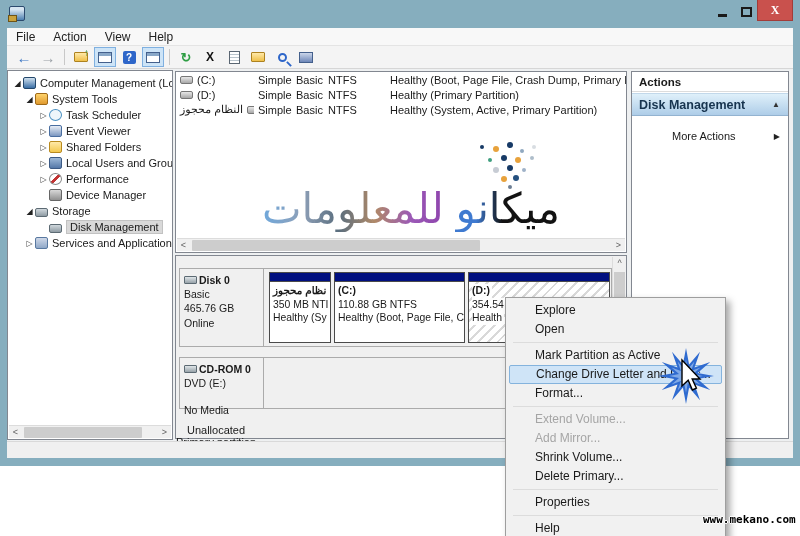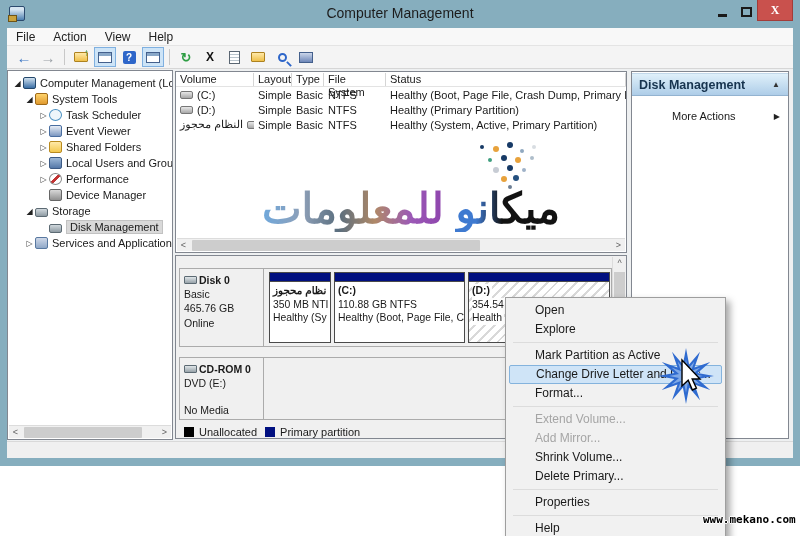--- a/index.html
+++ b/index.html
@@ -102,21 +102,21 @@
     padding:4px 10px 0 4px; font-size:10.5px; color:#1a1a1a; line-height:1.35; }
   .dlabel .dname { font-weight:bold; display:flex; align-items:center; }
   .dev-ico { width:13px; height:8px; background:linear-gradient(#dfe5e8,#97a2a9); border:1px solid #5c6a73;
     border-radius:1px; margin-right:2px; }
   .part { position:absolute; top:3px; height:71px; border:1px solid #4a4a4a; background:#fff; overflow:hidden; }
   .part .cap { height:9px; background:#000f80; border-bottom:1px solid #4a4a4a; }
   .part .ptxt { padding:2px 3px 0 3px; font-size:10.4px; line-height:1.3; color:#1a1a1a; white-space:nowrap; }
   .part .ptitle { font-weight:bold; }
   .part.hatched { background:repeating-linear-gradient(135deg,#ffffff 0 5px,#d9d9d9 5px 7px); }
   .part.hatched .ptxt span { background:rgba(255,255,255,.9); display:inline-block; padding-right:2px; }
-  .legend { position:absolute; left:0; top:168px; height:15px; display:flex; align-items:center; font-size:11px; color:#1a1a1a; }
+  .legend { position:absolute; left:0; top:168px; height:15px; display:flex; align-items:center; font-size:11px; color:#1a1a1a;flex-direction:column; }
   .lg-sq { width:10px; height:10px; margin:0 5px 0 8px; }
   .lg-black { background:#000; }
   .lg-navy { background:#000f80; }
 
   
   .actions { left:624px; top:2px; width:158px; height:368px; }
   .act-title { font-size:11.5px; font-weight:bold; color:#1a1a1a; padding:4px 0 3px 7px; border-bottom:1px solid #dcdcdc; }
   .act-section { height:23px; margin-top:1px; background:linear-gradient(#dff0fa,#aecde8);
     border-top:1px solid #c2d8ea; border-bottom:1px solid #93b3d0; display:flex; align-items:center;
     font-size:12.5px; font-weight:bold; color:#17344f; padding-left:7px; }
@@ -133,21 +133,21 @@
     border:1px solid #9e9e9e; box-shadow:4px 4px 7px rgba(0,0,0,.35); z-index:50; padding-top:3px;
     font-size:12px; color:#1a1a1a; }
   .cmi { height:19px; line-height:19px; padding-left:29px; white-space:nowrap; }
   .cmi.hl { margin:0 3px; padding-left:26px; background:#cfe4f7; border:1px solid #84b3dd; border-radius:2px;
     height:19px; line-height:17px; }
   .cmi.dis { color:#a5a5a5; }
   .cmsep { height:1px; background:#dcdcdc; margin:3px 7px; }
 
   
   .wm { position:absolute; left:235px; top:150px; width:330px; height:100px; z-index:30; pointer-events:none; }
-  .wm-text { position:absolute; right:5px; top:38px; direction:rtl; font-size:42px; font-weight:bold;
+  .wm-text { position:absolute; right:5px; top:38px; direction:rtl; font-size:42px; font-weight:normal;
     white-space:nowrap; line-height:1; }
   .wm-w1 { background:linear-gradient(90deg,#3f7ad0 0%,#3f7ad0 20%,#121212 45%,#121212 100%);
     -webkit-background-clip:text; background-clip:text; color:transparent; }
   .wm-w2 { background:linear-gradient(90deg,#6fa8dc 0%,#8ea0b8 22%,#5a6e7e 42%,#b08968 62%,#9b59b6 82%,#8e44ad 100%);
     -webkit-background-clip:text; background-clip:text; color:transparent; margin-left:8px; }
   .wm-dots { position:absolute; left:480px; top:145px; width:4px; height:4px; border-radius:50%;
     background:#173a66; z-index:30; pointer-events:none;
     box-shadow: 14px 2px 0 1px #e8a23c, 28px -2px 0 1px #173a66, 40px 4px 0 0 #8fa8c0, 52px 0 0 0 #d8dde2,
       8px 13px 0 0 #3f9f7f, 22px 11px 0 1px #173a66, 36px 13px 0 1px #e8a23c, 50px 11px 0 0 #aebdca,
       14px 23px 0 1px #c7ccd4, 28px 21px 0 1px #173a66, 42px 23px 0 0 #9fb2c8,
@@ -160,21 +160,20 @@
   .site-wm { position:absolute; left:703px; top:513px; z-index:70; font-family:"DejaVu Sans Mono", monospace;
     font-size:11px; font-weight:bold; color:#000;
     text-shadow:1px 0 #fff,-1px 0 #fff,0 1px #fff,0 -1px #fff; }
 </style>
 </head>
 <body>
 
 <div class="window">
   <div class="titlebar">
     <div class="app-icon"></div>
-    <div class="win-title">Computer Management</div>
     <div class="ctrl-min"><b></b></div>
     <div class="ctrl-max"><b></b></div>
     <div class="ctrl-close">X</div>
   </div>
 
   <div class="menubar">
     <span>File</span>
     <span>Action</span>
     <span>View</span>
     <span>Help</span>
@@ -282,27 +281,20 @@
         </div>
       </div>
       <div class="hscroll" style="left:1px; right:1px; bottom:1px;">
         <span class="sc-arrow">&lt;</span>
         <span class="sc-thumb" style="width:118px; margin-left:2px;"></span>
         <span class="sc-arrow" style="margin-left:auto;">&gt;</span>
       </div>
     </div>
 
     <div class="panel vollist">
-      <div class="vhead">
-        <span class="c-name">Volume</span>
-        <span class="c-lay">Layout</span>
-        <span class="c-typ">Type</span>
-        <span class="c-fs">File System</span>
-        <span class="c-st">Status</span>
-      </div>
       <div class="vrow">
         <span class="c-name">
             <span class="dico"></span>
             <span>(C:)</span>
           </span>
         <span class="c-lay">Simple</span>
         <span class="c-typ">Basic</span>
         <span class="c-fs">NTFS</span>
         <span class="c-st">Healthy (Boot, Page File, Crash Dump, Primary Par</span>
       </div>
@@ -368,41 +360,42 @@
         <div class="part hatched" style="left:288px; width:142px;">
           <div class="cap"></div>
           <div class="ptxt">
             <div class="ptitle"><span>(D:)</span></div>
             <div><span>354.54</span></div>
             <div><span>Health</span></div>
           </div>
         </div>
       </div>
 
-      <div class="diskrow" style="left:3px; top:101px; width:433px; height:63px;">
+      <div class="diskrow" style="left:3px; top:101px; width:433px; height:52px;">
         <div class="dlabel">
           <div class="dname">
               <span class="dev-ico"></span>
               <span>CD-ROM 0</span>
             </div>
           <div>DVD (E:)</div>
           <div style="height:13px;"></div>
           <div>No Media</div>
         </div>
       </div>
 
       <div class="legend">
         <span class="lg-sq lg-black"></span>
         <span>Unallocated</span>
         <span class="lg-sq lg-navy"></span>
         <span>Primary partition</span>
       </div>
     </div>
 
     <div class="panel actions">
+      <div class="act-title">Actions</div>
       <div class="act-section">
         <span>Disk Management</span>
         <span class="chev">▲</span>
       </div>
       <div class="act-more">
         <span>More Actions</span>
         <span class="sub">▶</span>
       </div>
     </div>
   </div>
@@ -412,22 +405,22 @@
 
 <div class="wm-dots"></div>
 <div class="wm">
   <div class="wm-text">
     <span class="wm-w1">ميكانو</span>
     <span class="wm-w2">للمعلومات</span>
   </div>
 </div>
 
 <div class="ctxmenu">
+  <div class="cmi">Explore</div>
   <div class="cmi">Open</div>
-  <div class="cmi">Explore</div>
   <div class="cmsep"></div>
   <div class="cmi">Mark Partition as Active</div>
   <div class="cmi hl">Change Drive Letter and Paths...</div>
   <div class="cmi">Format...</div>
   <div class="cmsep"></div>
   <div class="cmi dis">Extend Volume...</div>
   <div class="cmi dis">Add Mirror...</div>
   <div class="cmi">Shrink Volume...</div>
   <div class="cmi">Delete Primary...</div>
   <div class="cmsep"></div>

